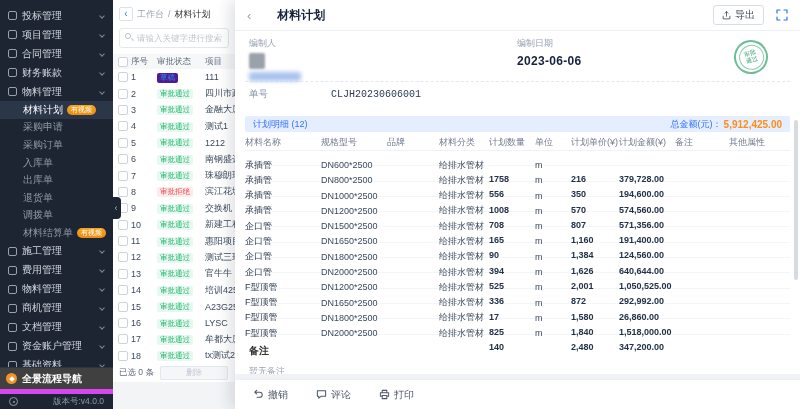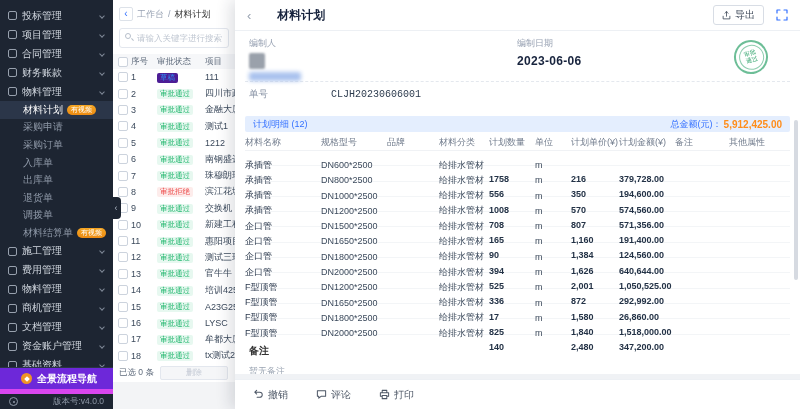--- a/index.html
+++ b/index.html
@@ -9,21 +9,21 @@
   
   .sidebar { position:absolute; left:0; top:0; width:113px; height:409px; background:#1d2532; overflow:hidden; }
   .nav { padding-top:6px; }
   .nav-item { display:flex; align-items:center; height:19px; padding:0 9px 0 8px; cursor:pointer; font-size:10px; color:#d2d8e0; }
   .nav-ico { width:9px; height:9px; border:1px solid #98a1ae; border-radius:2px; margin-right:5px; flex:none; }
   .chev { margin-left:auto; width:4px; height:4px; border-right:1px solid #7f8896; border-bottom:1px solid #7f8896; transform:rotate(45deg); flex:none; }
   .nav-child { height:17.6px; padding-left:23px; font-size:10px; color:#8f99a8; display:flex; align-items:center; cursor:pointer; }
   .nav-child.active { background:#2b3649; color:#fff; }
   .badge { margin-left:4px; background:linear-gradient(180deg,#f5a623,#ec8b13); color:#fff; font-size:7px; padding:0 4px; border-radius:6px; line-height:10px; height:10px; white-space:nowrap; }
   .sb-footer { position:absolute; left:0; right:0; bottom:0; background:#1d2532; }
-  .nav-guide { display:flex; align-items:center; height:22px; padding-left:21px; border-top:1px solid #2a3445; background:#6d28d9; font-size:10px; color:#fff; font-weight:bold; cursor:pointer; }
+  .nav-guide { display:flex; align-items:center; height:22px; padding-left:6px; border-top:1px solid #2a3445; background:#404040; font-size:10px; color:#fff; font-weight:bold; cursor:pointer; }
   .guide-ico { width:11px; height:11px; border-radius:50%; background:#ef9426; margin-right:5px; position:relative; flex:none; }
   .guide-ico::after { content:""; position:absolute; left:3.5px; top:3.5px; width:4px; height:4px; background:#fff; transform:rotate(45deg); }
   .sb-bottom { display:flex; align-items:center; justify-content:space-between; height:20px; padding:0 9px; border-top:5px solid #d946ef; font-size:8.5px; color:#8f99a8; }
   .gear-ico { width:9px; height:9px; border:1px solid #8f99a8; border-radius:50%; position:relative; cursor:pointer; }
   .gear-ico::after { content:""; position:absolute; left:2.5px; top:2.5px; width:2px; height:2px; background:#8f99a8; border-radius:50%; }
   .collapse-tab { position:absolute; left:111px; top:197px; width:10px; height:22px; background:#1d2532; border-radius:0 4px 4px 0; color:#aab3c0; display:flex; align-items:center; justify-content:center; font-size:9px; z-index:6; cursor:pointer; }
 
   
   .list-panel { position:absolute; left:113px; top:0; width:122px; height:409px; background:#fff; overflow:hidden; }
   .crumbs { display:flex; align-items:center; gap:4px; padding:7px 6px 4px; }

